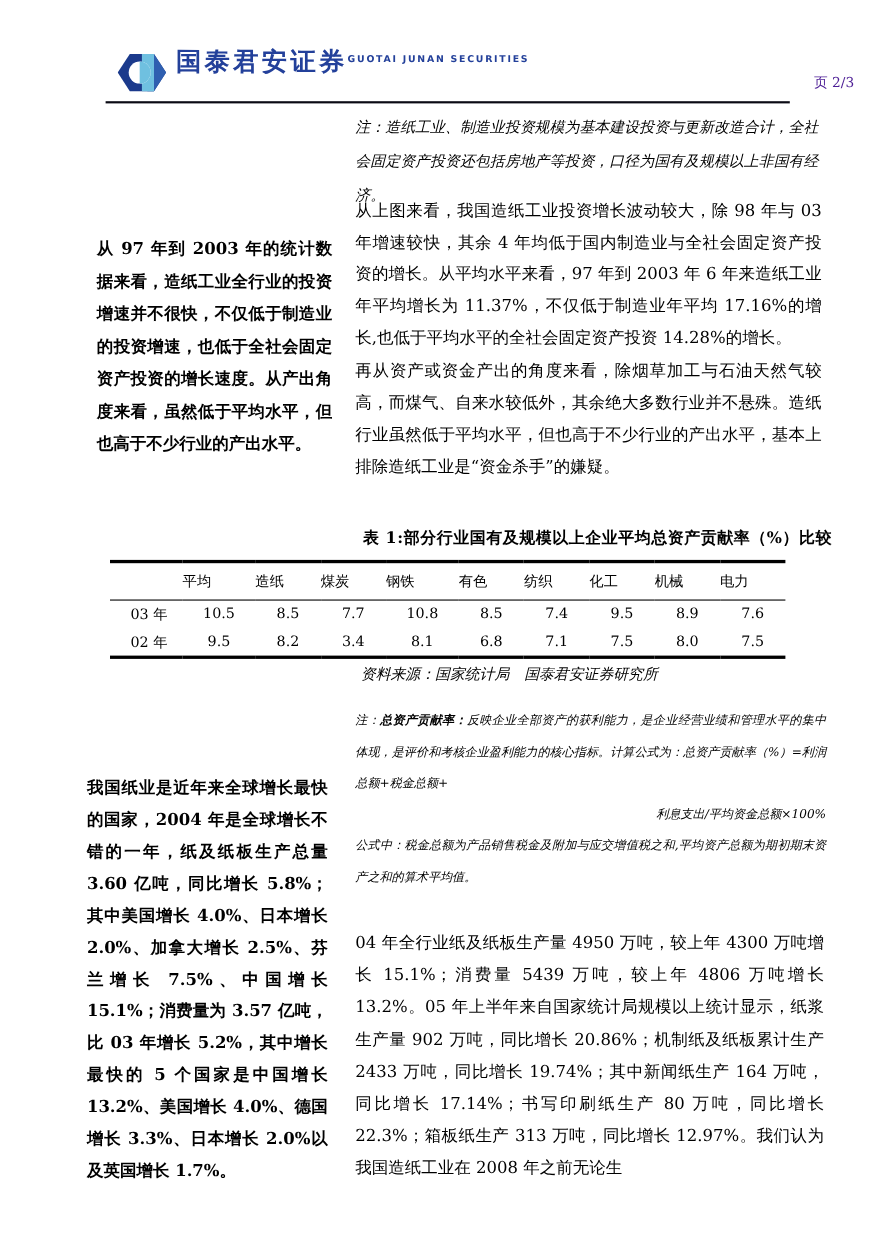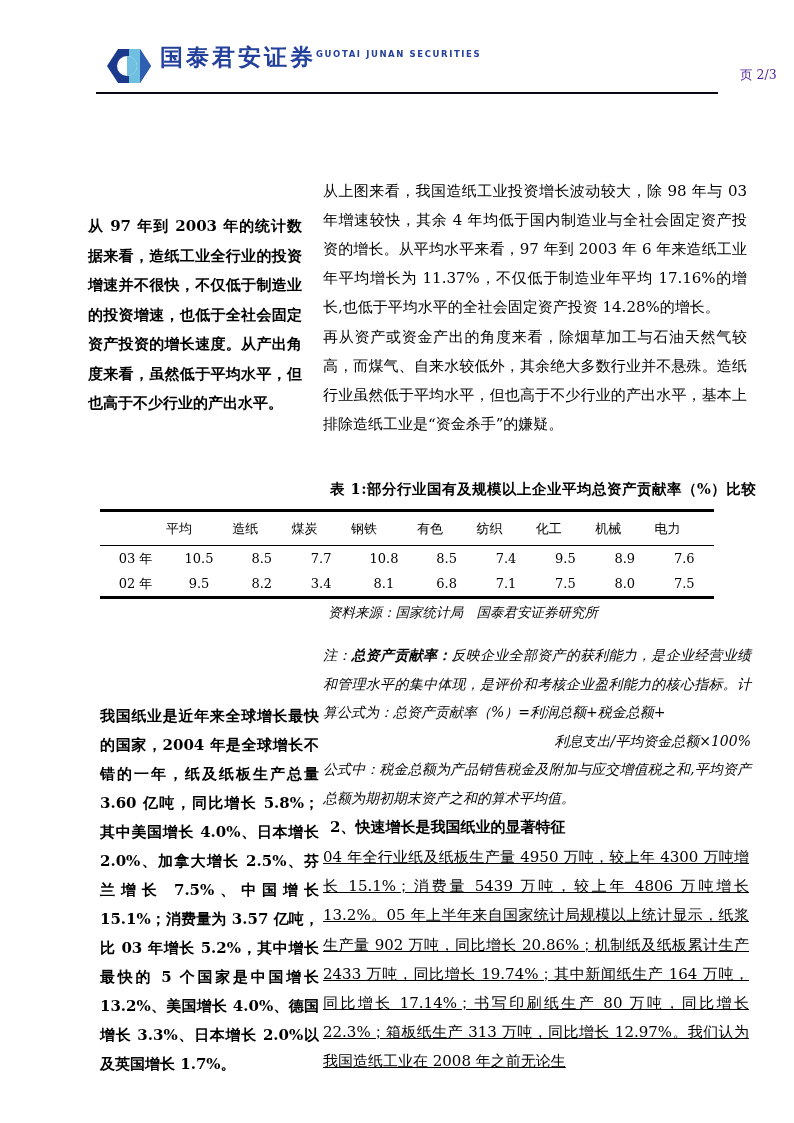--- a/index.html
+++ b/index.html
@@ -50,21 +50,21 @@
   }
   .para2 {
     position: absolute; left: 323px; top: 323px; width: 424px;
     font-size: 15px; line-height: 29px;
   }
   .side1 {
     position: absolute; left: 88px; top: 212px; width: 214px;
     font-size: 15px; font-weight: bold; line-height: 29.5px;
   }
   .side2 {
-    position: absolute; left: 100px; top: 702px; width: 219px;
+    position: absolute; left: 79px; top: 702px; width: 219px;
     font-size: 15px; font-weight: bold; line-height: 29px;
   }
 
   
   .tbl-title {
     position: absolute; left: 330px; top: 480px;
     font-size: 14.5px; font-weight: bold; letter-spacing: 0.5px;
   }
   .data-table {
     position: absolute; left: 100px; top: 509px; width: 614px;
@@ -80,33 +80,33 @@
   .data-table td { height: 26px; vertical-align: middle; text-align: center; }
   .data-table th:first-child, .data-table td:first-child { width: 66px; padding-left: 5px; }
   .tbl-source {
     position: absolute; left: 328px; top: 604px;
     font-size: 13.5px; font-style: italic;
   }
 
   
   .tbl-note {
     position: absolute; left: 323px; top: 641px; width: 428px;
-    font-size: 14px; font-style: italic; line-height: 28.5px;
+    font-size: 11px; font-style: italic; line-height: 28.5px;
   }
   .tbl-note .term { font-weight: bold; }
   .tbl-note .formula { display: block; text-align: right; }
 
   
   .sec-heading {
     position: absolute; left: 330px; top: 818px;
     font-size: 15px; font-weight: bold;
   }
   .sec-body {
     position: absolute; left: 323px; top: 843px; width: 426px;
-    font-size: 15px; line-height: 29.2px; text-decoration: underline;
+    font-size: 15px; line-height: 29.2px;
   }
 </style>
 </head>
 <body>
 
 <div class="page">
 
   <div class="logo">
     <svg class="logo-icon" viewBox="0 0 44 40">
       <polygon points="11,3 33,3 44,20 33,37 11,37 0,20" fill="#1b3a8c"></polygon>
@@ -119,20 +119,21 @@
       <span class="brand-cn">国泰君安证券</span>
       <span class="brand-en">GUOTAI JUNAN SECURITIES</span>
     </div>
   </div>
   <div class="header-rule"></div>
   <div class="page-label">页 2/3</div>
 
   <div class="side1 txt">从 97 年到 2003 年的统计数据来看，造纸工业全行业的投资增速并不很快，不仅低于制造业的投资增速，也低于全社会固定资产投资的增长速度。从产出角度来看，虽然低于平均水平，但也高于不少行业的产出水平。</div>
   <div class="side2 txt">我国纸业是近年来全球增长最快的国家，2004 年是全球增长不错的一年，纸及纸板生产总量 3.60 亿吨，同比增长 5.8%；其中美国增长 4.0%、日本增长 2.0%、加拿大增长 2.5%、芬兰增长 7.5%、中国增长 15.1%；消费量为 3.57 亿吨，比 03 年增长 5.2%，其中增长最快的 5 个国家是中国增长 13.2%、美国增长 4.0%、德国增长 3.3%、日本增长 2.0%以及英国增长 1.7%。</div>
 
+  <div class="note-top txt">注：造纸工业、制造业投资规模为基本建设投资与更新改造合计，全社会固定资产投资还包括房地产等投资，口径为国有及规模以上非国有经济。</div>
   <div class="para1 txt">从上图来看，我国造纸工业投资增长波动较大，除 98 年与 03 年增速较快，其余 4 年均低于国内制造业与全社会固定资产投资的增长。从平均水平来看，97 年到 2003 年 6 年来造纸工业年平均增长为 11.37%，不仅低于制造业年平均 17.16%的增长,也低于平均水平的全社会固定资产投资 14.28%的增长。</div>
   <div class="para2 txt">再从资产或资金产出的角度来看，除烟草加工与石油天然气较高，而煤气、自来水较低外，其余绝大多数行业并不悬殊。造纸行业虽然低于平均水平，但也高于不少行业的产出水平，基本上排除造纸工业是“资金杀手”的嫌疑。</div>
 
   <div class="tbl-title">表 1:部分行业国有及规模以上企业平均总资产贡献率（%）比较</div>
   <table class="data-table">
     <thead>
       <tr>
           <th></th>
           <th>平均</th>
           <th>造纸</th>
@@ -173,16 +174,15 @@
       </tbody>
   </table>
   <div class="tbl-source">资料来源：国家统计局　国泰君安证券研究所</div>
 
   <div class="tbl-note txt">
     <span>注：</span><span class="term">总资产贡献率：</span><span>反映企业全部资产的获利能力，是企业经营业绩和管理水平的集中体现，是评价和考核企业盈利能力的核心指标。计算公式为：总资产贡献率（%）=利润总额+税金总额+</span>
     <span class="formula">利息支出/平均资金总额×100%</span>
     <span>公式中：税金总额为产品销售税金及附加与应交增值税之和,平均资产总额为期初期末资产之和的算术平均值。</span>
   </div>
 
-  <div class="sec-heading">2、快速增长是我国纸业的显著特征</div>
   <div class="sec-body txt">04 年全行业纸及纸板生产量 4950 万吨，较上年 4300 万吨增长 15.1%；消费量 5439 万吨，较上年 4806 万吨增长 13.2%。05 年上半年来自国家统计局规模以上统计显示，纸浆生产量 902 万吨，同比增长 20.86%；机制纸及纸板累计生产 2433 万吨，同比增长 19.74%；其中新闻纸生产 164 万吨，同比增长 17.14%；书写印刷纸生产 80 万吨，同比增长 22.3%；箱板纸生产 313 万吨，同比增长 12.97%。我们认为我国造纸工业在 2008 年之前无论生</div>
 
 </div>
 
 </body></html>

